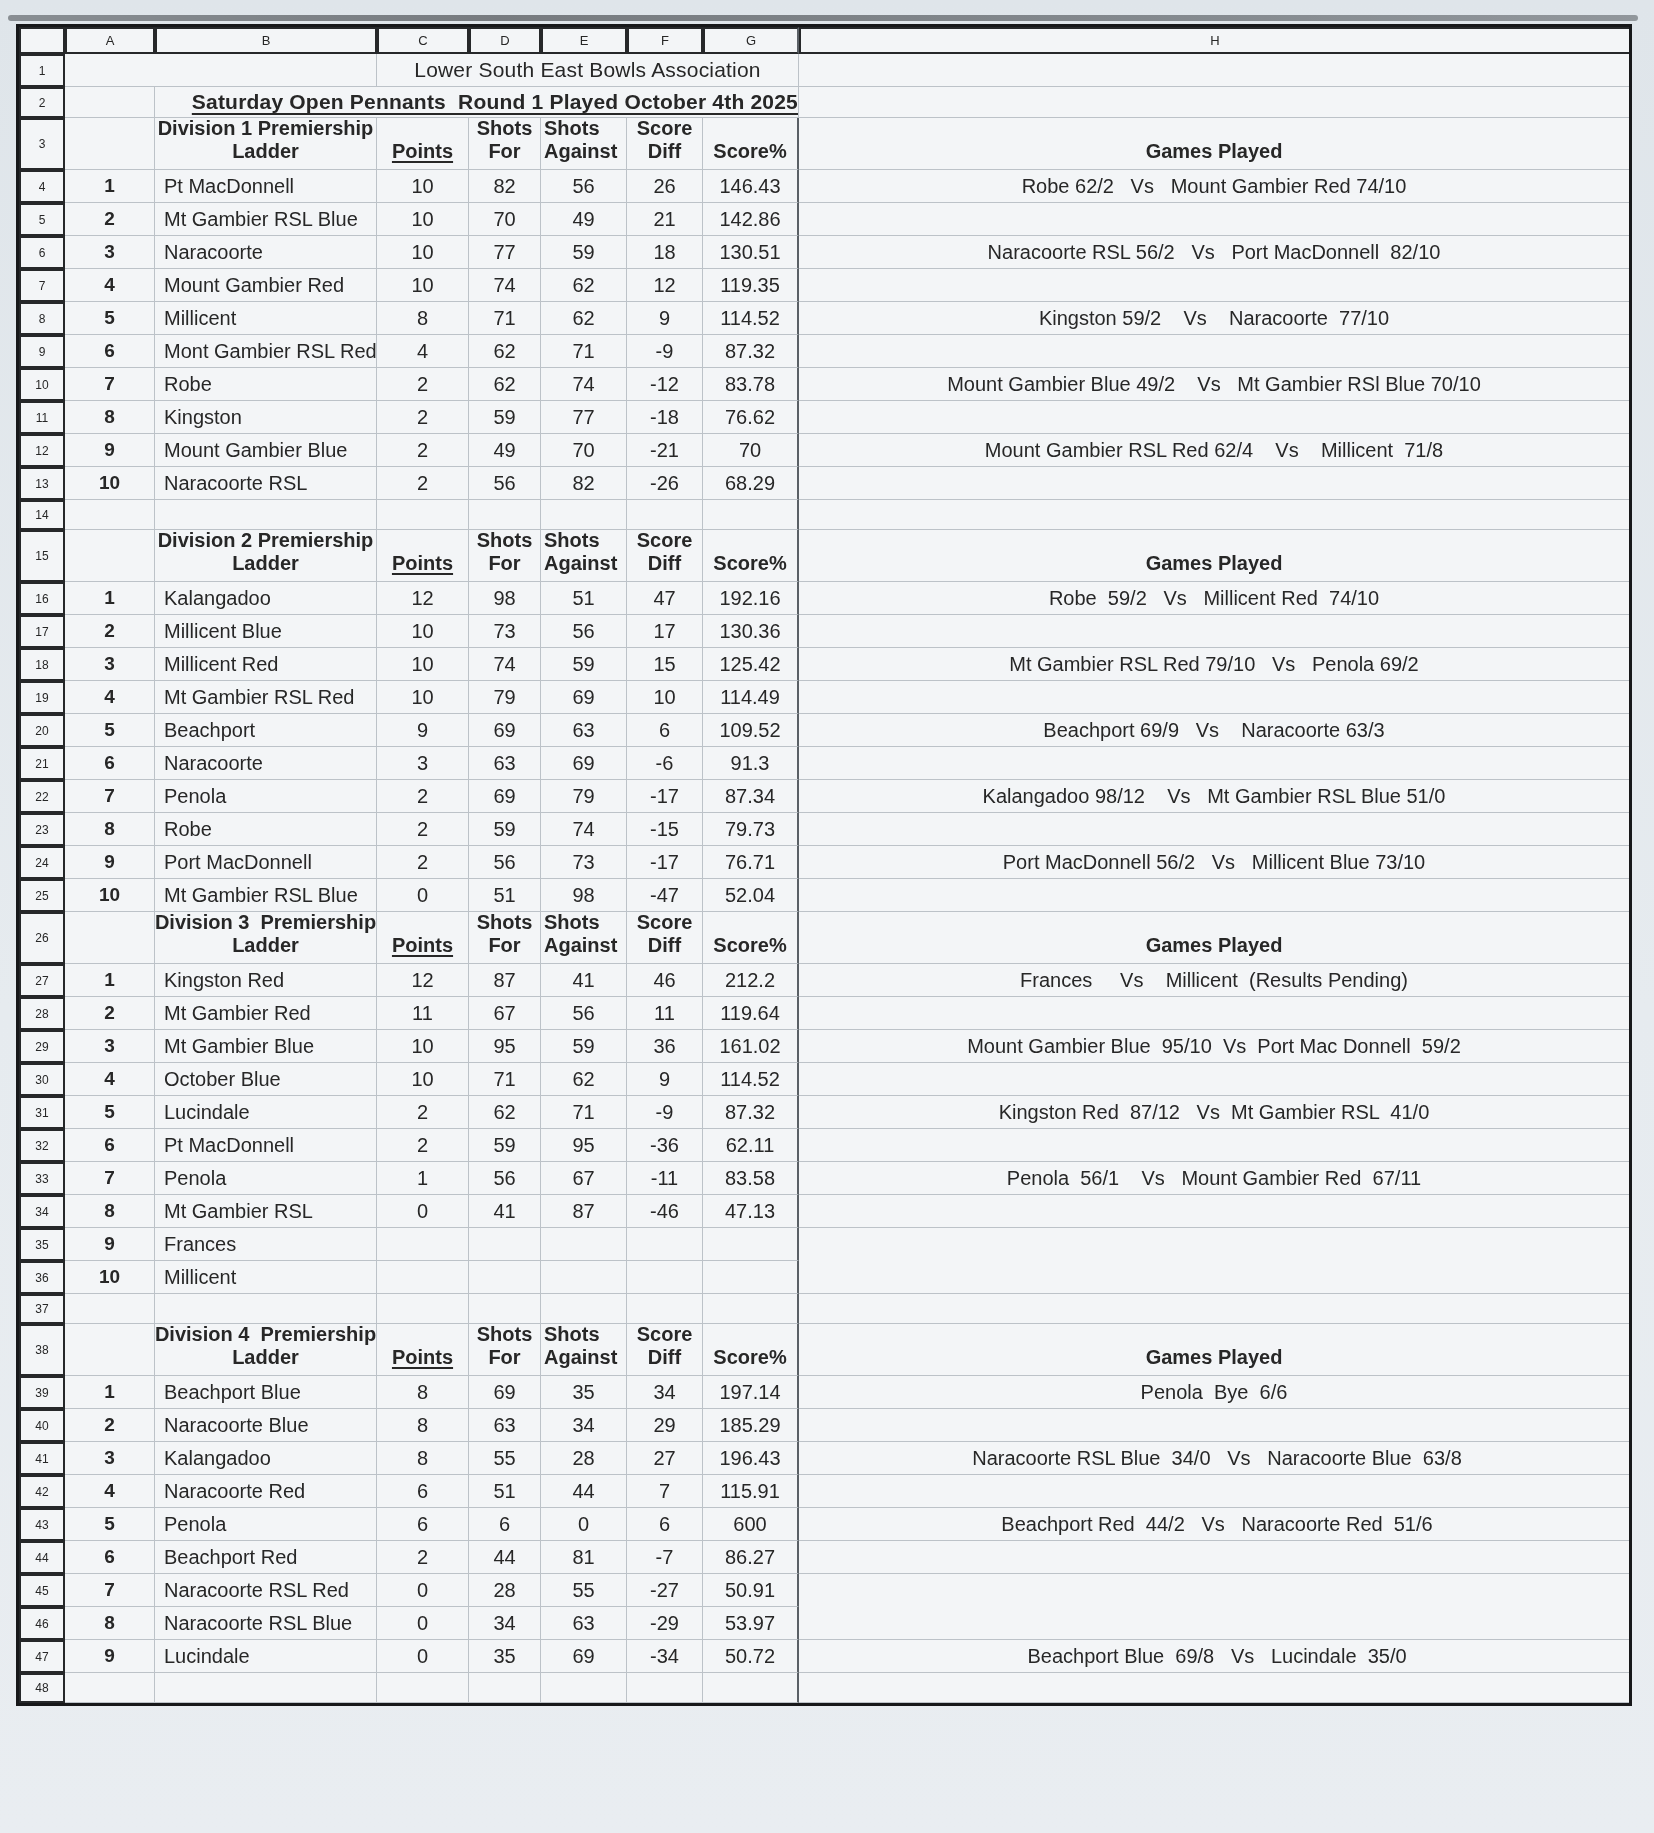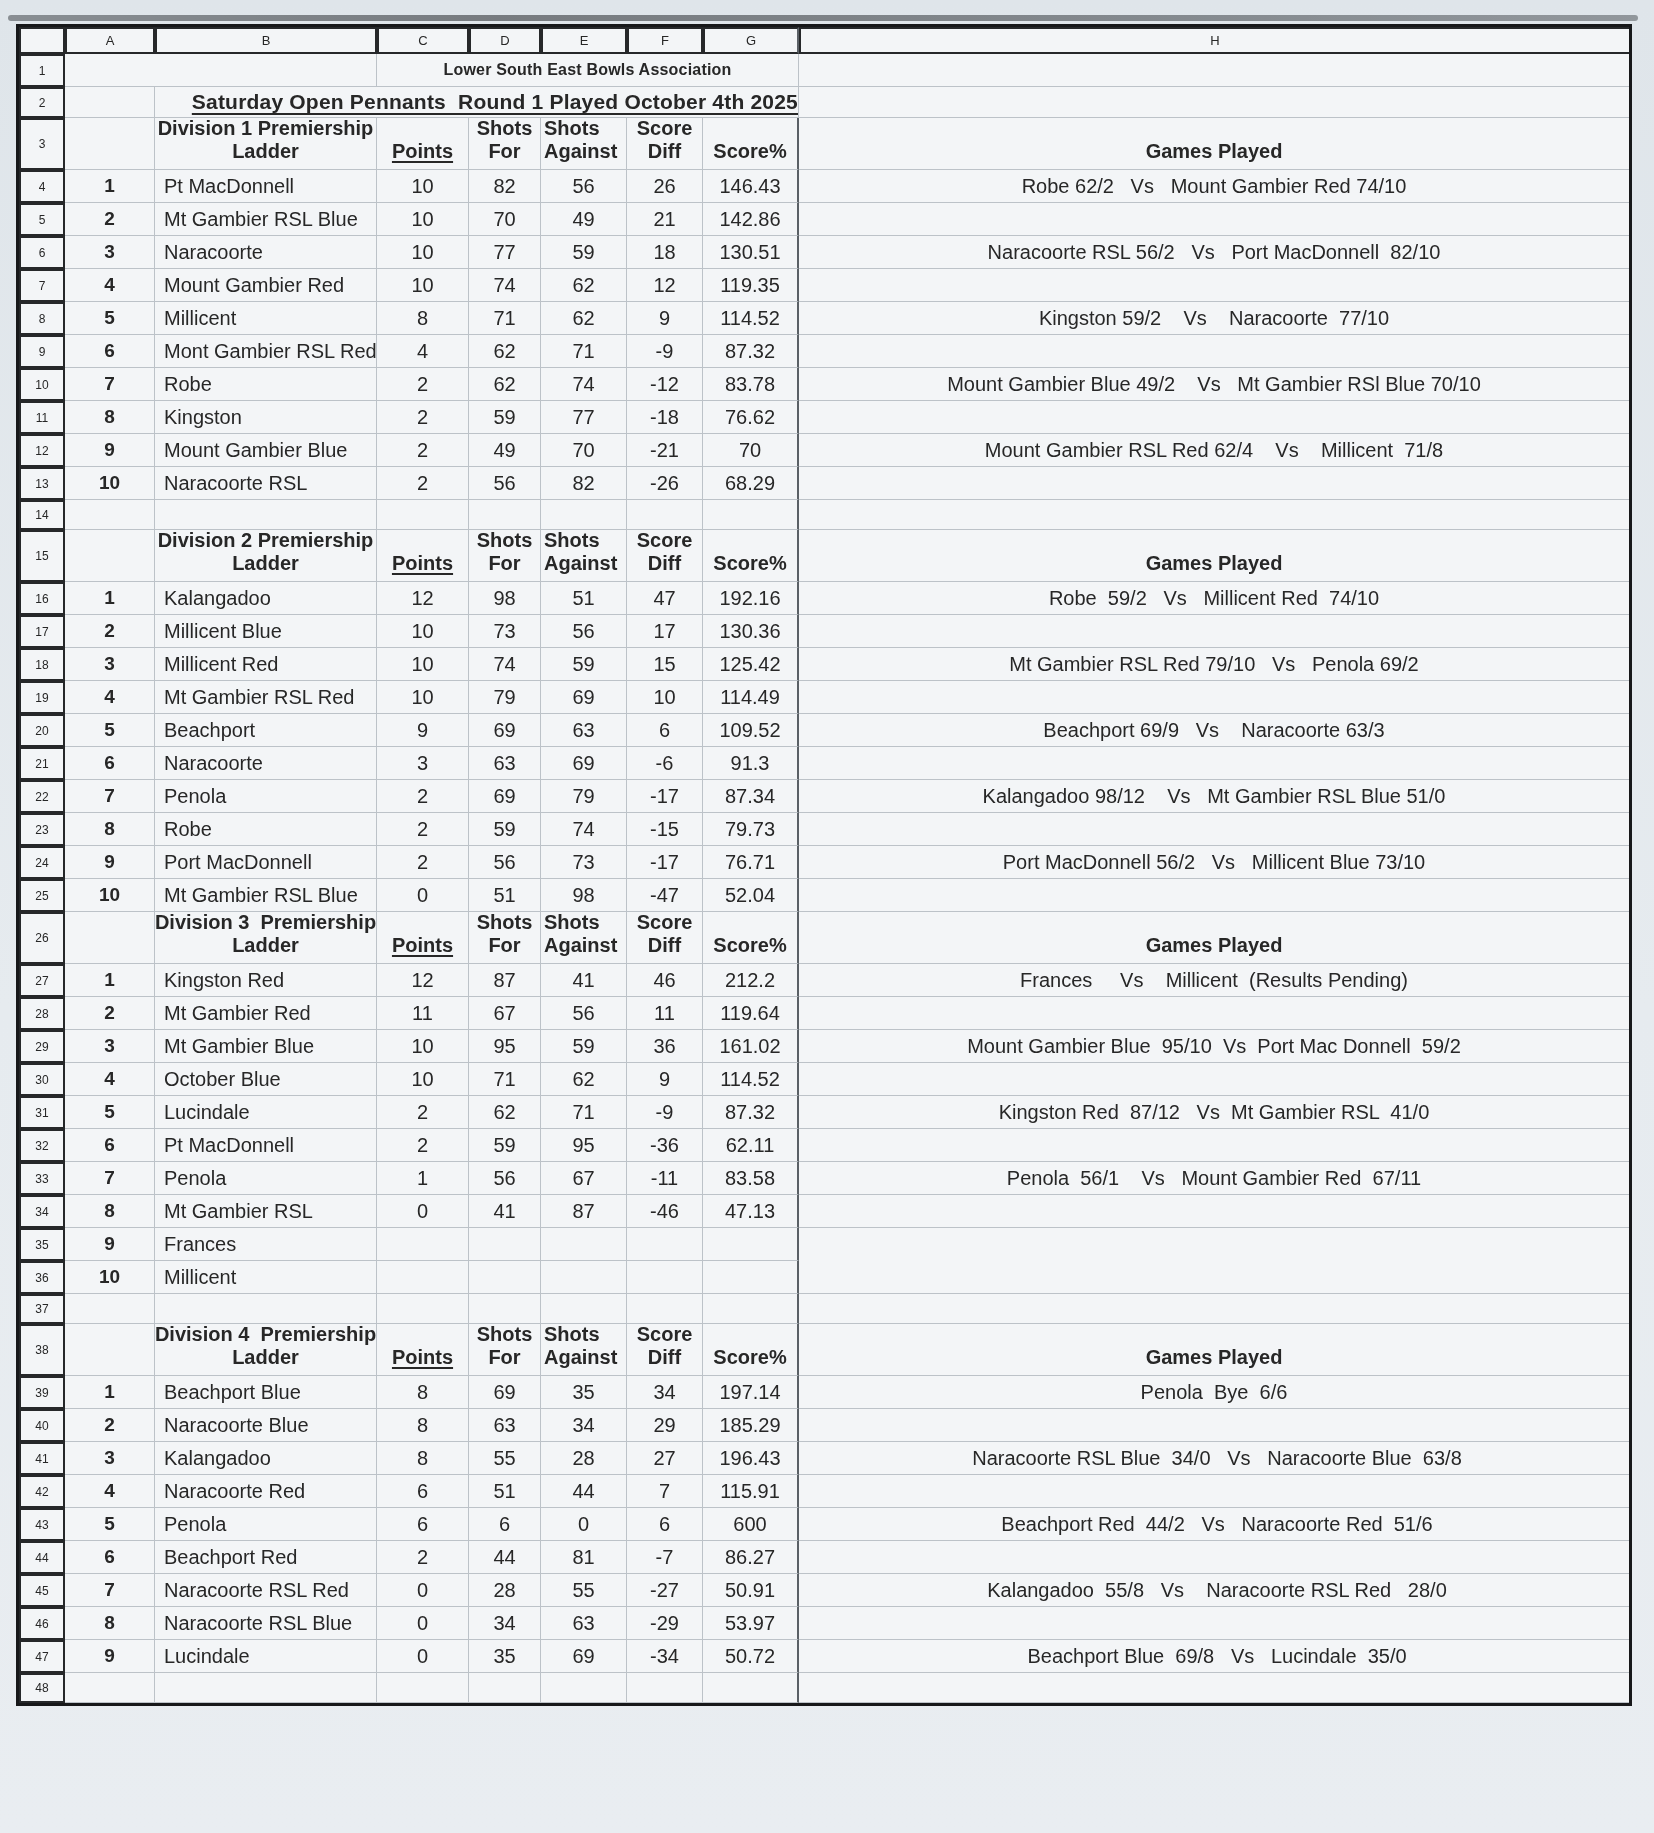--- a/index.html
+++ b/index.html
@@ -30,21 +30,21 @@
   .rn{width:46px;font-size:12px;border:2px solid #26282a;justify-content:center;}
   .ch{font-size:13px;border:2px solid #26282a;}
   .c-a{width:90px}.c-b{width:222px}.c-c{width:92px}.c-d{width:72px}
   .c-e{width:86px}.c-f{width:76px}.c-g{width:96px;border-right:2px solid #5a6066;}
   .c-h{width:830px;border-right:none;}
   .c-ab{width:312px}.c-cg{width:422px}.c-bg{width:644px}
   
   .rh-cols{height:27px}.rh-title{height:33px}.rh-sub{height:31px}
   .rh-head{height:52px}.rh-data{height:33px}.rh-blank{height:30px}
   
-  .title-cell span{font-weight:700;font-size:16px;letter-spacing:.2px;}
+  .title-cell span{font-weight:400;font-size:21px;letter-spacing:.2px;}
   .sub-cell{justify-content:flex-end;padding-left:2px;}
   .sub-cell span{
     font-weight:700;font-size:21px;letter-spacing:.2px;
     text-decoration:underline;text-decoration-thickness:2px;text-underline-offset:4px;
   }
   .head2{flex-direction:column;justify-content:flex-end;font-weight:700;
          line-height:1.14;padding-bottom:6px;}
   .head2.left{align-items:flex-start;padding-left:3px;}
   .u span{text-decoration:underline;text-decoration-thickness:2px;text-underline-offset:3px;}
   .rank span{font-weight:700;font-size:19px;}
@@ -1186,23 +1186,20 @@
       </div>
       <div class="cell c-e">
         <span>55</span>
       </div>
       <div class="cell c-f">
         <span>-27</span>
       </div>
       <div class="cell c-g">
         <span>50.91</span>
       </div>
-      <div class="cell c-h game-left">
-        <span>Kalangadoo  55/8   Vs    Naracoorte RSL Red   28/0</span>
-      </div>
     </div>
     <div class="row rh-data">
       <div class="cell rn">46</div>
       <div class="cell c-a rank">
         <span>8</span>
       </div>
       <div class="cell c-b team">
         <span>Naracoorte RSL Blue</span>
       </div>
       <div class="cell c-c">

